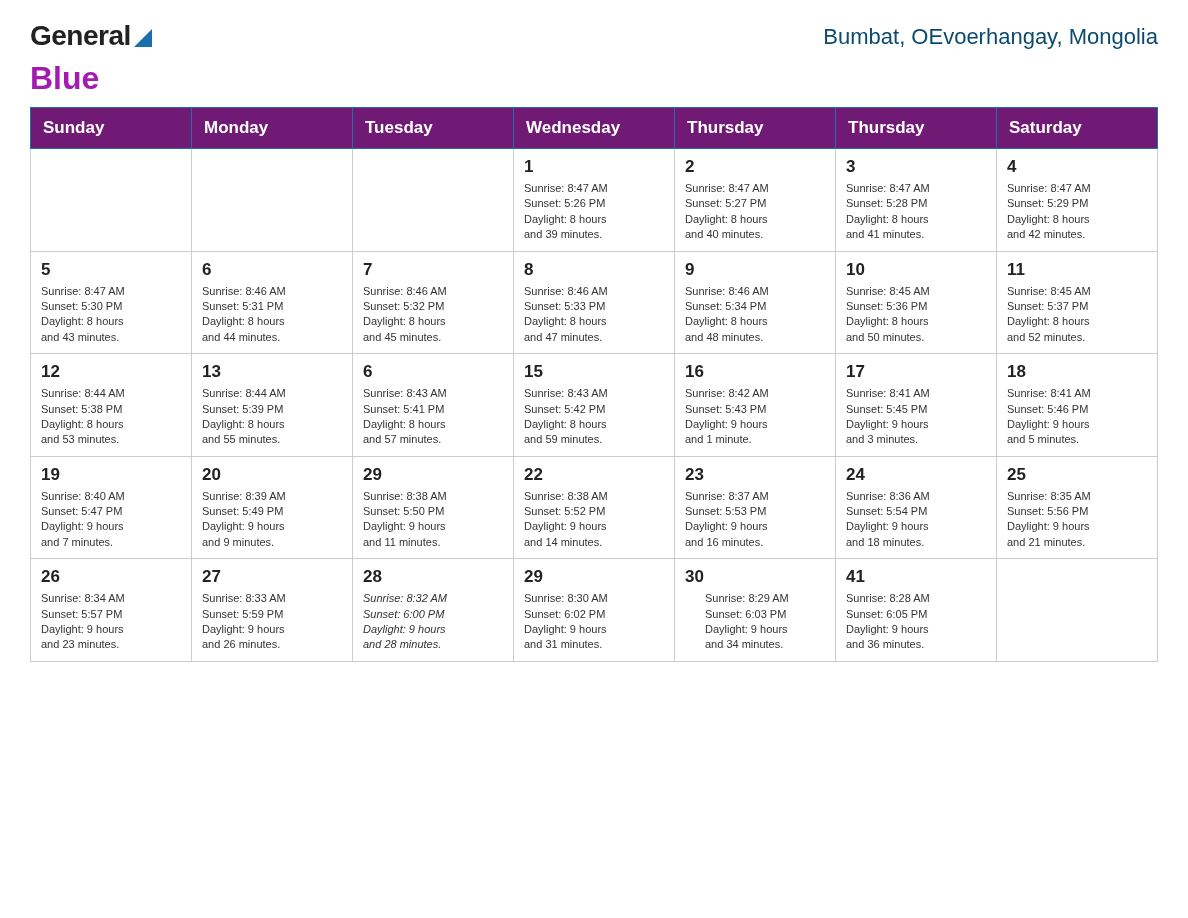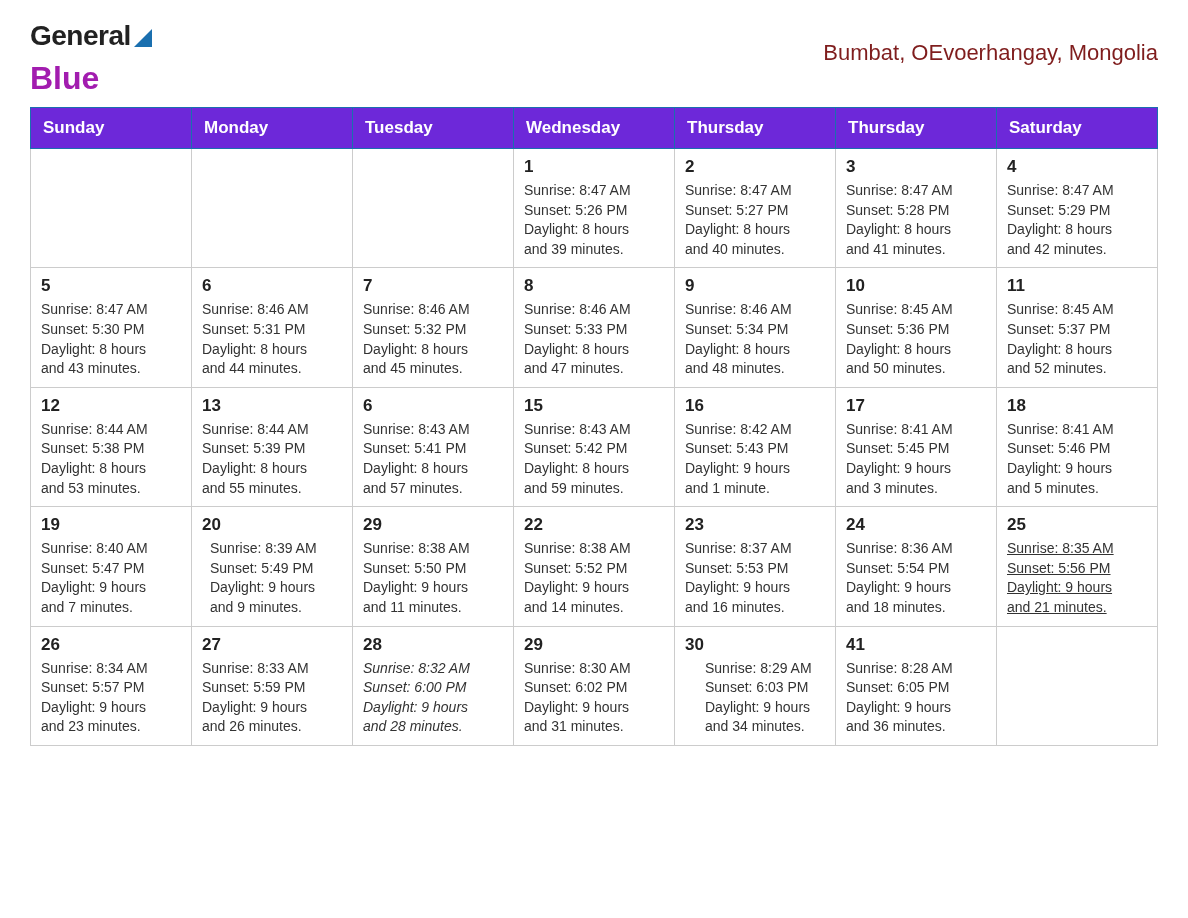--- a/index.html
+++ b/index.html
@@ -20,30 +20,30 @@
       text-align: right;
     }
     .month-title {
       font-size: 52px;
       font-weight: bold;
       color: #1a1a1a;
       line-height: 1.1;
     }
     .location-title {
       font-size: 22px;
-      color: #7f1d1d;
-      margin-top: 20px;
+      color: #0c4a6e;
+      margin-top: 4px;
     }
     .calendar-table {
       width: 100%;
       border-collapse: collapse;
       margin-top: 10px;
     }
     .calendar-table th {
-      background-color: #6d28d9;
+      background-color: #701a75;
       color: #fff;
       text-align: left;
       padding: 10px 12px;
       font-size: 17px;
       font-weight: bold;
       border: 1px solid #1a6faf;
     }
     .calendar-table td {
       vertical-align: top;
       padding: 8px 10px;
@@ -52,21 +52,21 @@
       min-height: 90px;
       background: #fff;
     }
     .day-number {
       font-size: 17px;
       font-weight: bold;
       color: #222;
       margin-bottom: 4px;
     }
     .day-info {
-      font-size: 14px;
+      font-size: 11px;
       color: #333;
       line-height: 1.4;
     }
     .empty-cell {
       background: #fff;
     }
     
     .logo-wrapper {
       display: flex;
       flex-direction: column;
@@ -259,21 +259,21 @@
       <tr>
         <td>
           <div class="day-number">19</div>
           <div class="day-info" style="white-space: pre-line;">Sunrise: 8:40 AM
 Sunset: 5:47 PM
 Daylight: 9 hours
 and 7 minutes.</div>
         </td>
         <td>
           <div class="day-number">20</div>
-          <div class="day-info" style="white-space: pre-line; margin-left: 8px;">Sunrise: 8:39 AM
+          <div class="day-info" style="white-space: pre-line;">Sunrise: 8:39 AM
 Sunset: 5:49 PM
 Daylight: 9 hours
 and 9 minutes.</div>
         </td>
         <td>
           <div class="day-number">29</div>
           <div class="day-info" style="white-space: pre-line;">Sunrise: 8:38 AM
 Sunset: 5:50 PM
 Daylight: 9 hours
 and 11 minutes.</div>
@@ -294,21 +294,21 @@
         </td>
         <td>
           <div class="day-number">24</div>
           <div class="day-info" style="white-space: pre-line;">Sunrise: 8:36 AM
 Sunset: 5:54 PM
 Daylight: 9 hours
 and 18 minutes.</div>
         </td>
         <td>
           <div class="day-number">25</div>
-          <div class="day-info" style="white-space: pre-line; text-decoration: underline;">Sunrise: 8:35 AM
+          <div class="day-info" style="white-space: pre-line;">Sunrise: 8:35 AM
 Sunset: 5:56 PM
 Daylight: 9 hours
 and 21 minutes.</div>
         </td>
       </tr>
       <tr>
         <td>
           <div class="day-number">26</div>
           <div class="day-info" style="white-space: pre-line;">Sunrise: 8:34 AM
 Sunset: 5:57 PM

